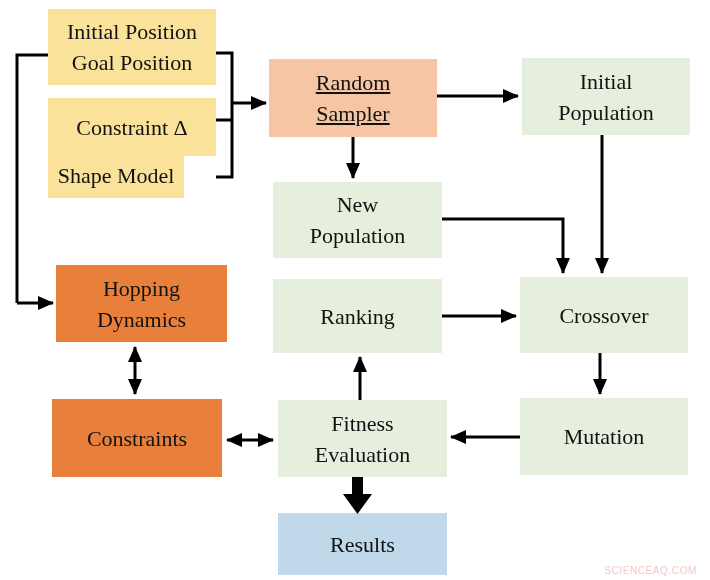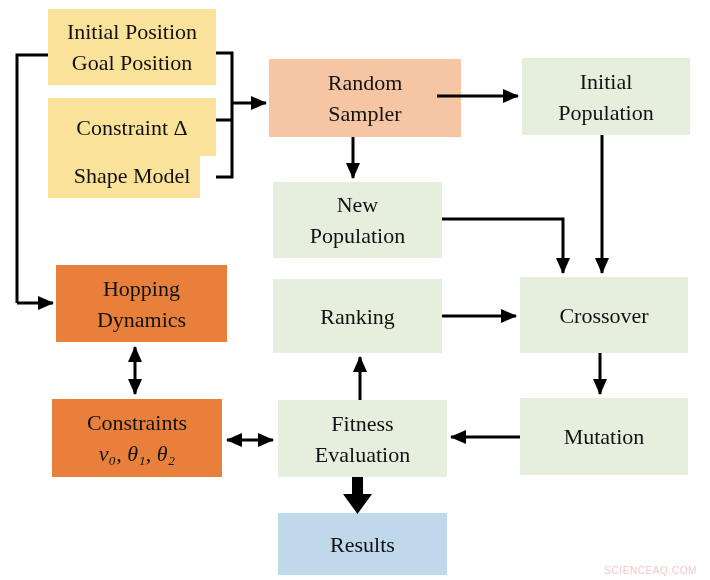--- a/index.html
+++ b/index.html
@@ -46,25 +46,25 @@
 
   <div class="node" style="left: 48px; top: 9px; width: 168px; height: 76px; background-color: rgb(250, 226, 155);">
     <span class="lbl">Initial Position
 Goal Position</span>
   </div>
 
   <div class="node" style="left: 48px; top: 98px; width: 168px; height: 58px; background-color: rgb(250, 226, 155);">
     <span class="lbl">Constraint Δ</span>
   </div>
 
-  <div class="node" style="left: 48px; top: 152px; width: 136px; height: 46px; background-color: rgb(250, 226, 155); padding-left: 16px;">
+  <div class="node" style="left: 48px; top: 152px; width: 136px; height: 46px; background-color: rgb(250, 226, 155);">
     <span class="lbl">Shape Model</span>
   </div>
 
-  <div class="node" style="left: 269px; top: 59px; width: 192px; height: 78px; background-color: rgb(246, 197, 163);">
+  <div class="node" style="left: 269px; top: 59px; width: 168px; height: 78px; background-color: rgb(246, 197, 163); text-decoration: underline;">
     <span class="lbl">Random
 Sampler</span>
   </div>
 
   <div class="node" style="left: 522px; top: 58px; width: 168px; height: 77px; background-color: rgb(230, 238, 221); text-align: center;">
     <span class="lbl">Initial
 Population</span>
   </div>
 
   <div class="node" style="left: 273px; top: 182px; width: 169px; height: 76px; background-color: rgb(230, 238, 221);">
@@ -80,21 +80,20 @@
     <span class="lbl">Crossover</span>
   </div>
 
   <div class="node" style="left: 56px; top: 265px; width: 171px; height: 77px; background-color: rgb(232, 128, 60);">
     <span class="lbl">Hopping
 Dynamics</span>
   </div>
 
   <div class="node" style="left: 52px; top: 399px; width: 170px; height: 78px; background-color: rgb(232, 128, 60);">
     <span class="lbl">Constraints</span>
-    <span class="math">v₀, θ₁, θ₂</span>
   </div>
 
   <div class="node" style="left: 278px; top: 400px; width: 169px; height: 77px; background-color: rgb(230, 238, 221);">
     <span class="lbl">Fitness
 Evaluation</span>
   </div>
 
   <div class="node" style="left: 520px; top: 398px; width: 168px; height: 77px; background-color: rgb(230, 238, 221);">
     <span class="lbl">Mutation</span>
   </div>

